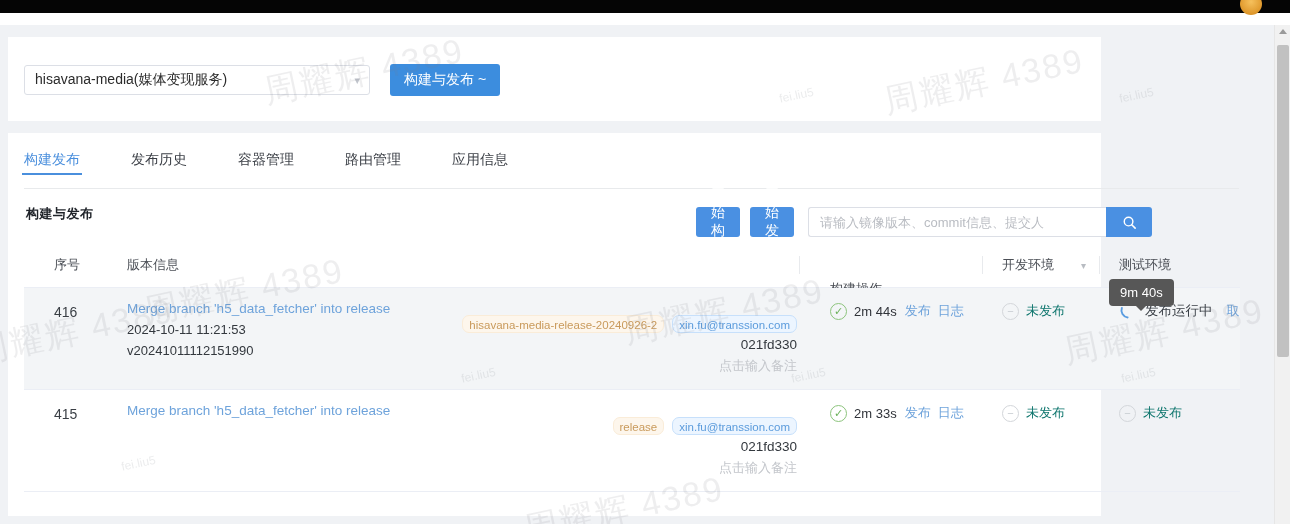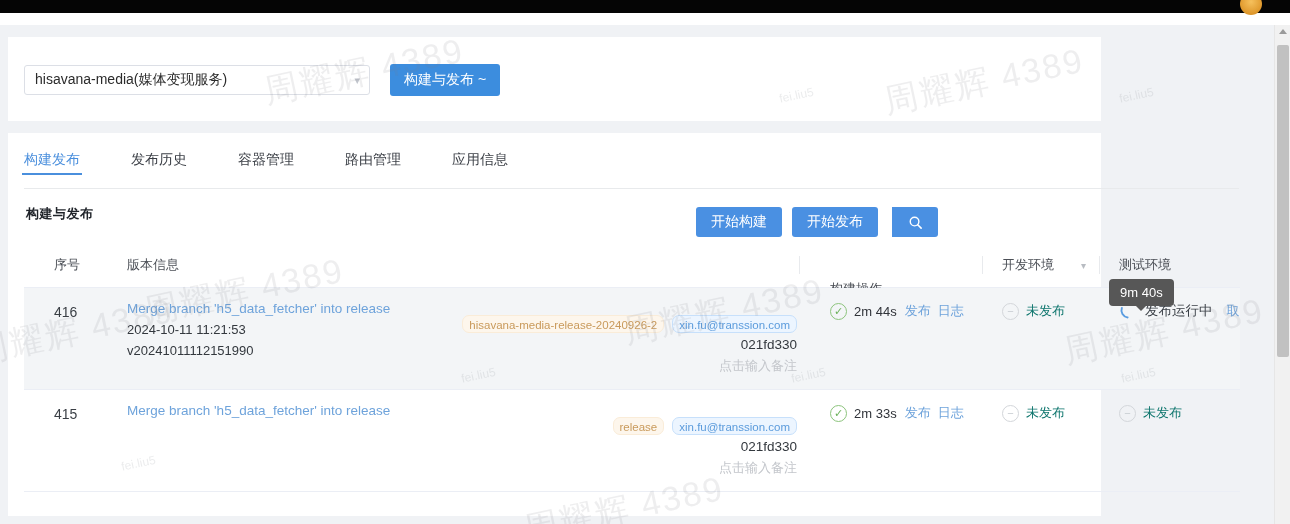--- a/index.html
+++ b/index.html
@@ -503,20 +503,21 @@
       <div class="tab">路由管理</div>
       <div class="tab">应用信息</div>
     </div>
 
     <div class="section-title">构建与发布</div>
 
     <div class="toolbar">
       <button class="btn-primary">开始构建</button>
       <button class="btn-primary">开始发布</button>
       <div class="search-wrap">
+        <input class="search-input" type="text" placeholder="请输入镜像版本、commit信息、提交人" style="">
         <button class="search-btn">
           <svg width="15" height="15" viewBox="0 0 16 16">
             <circle cx="7" cy="7" r="4.6" fill="none" stroke="#ffffff" stroke-width="1.5"></circle>
             <line x1="10.4" y1="10.4" x2="14" y2="14" stroke="#ffffff" stroke-width="1.7" stroke-linecap="round"></line>
           </svg>
         </button>
       </div>
     </div>
 
     <div class="table">

